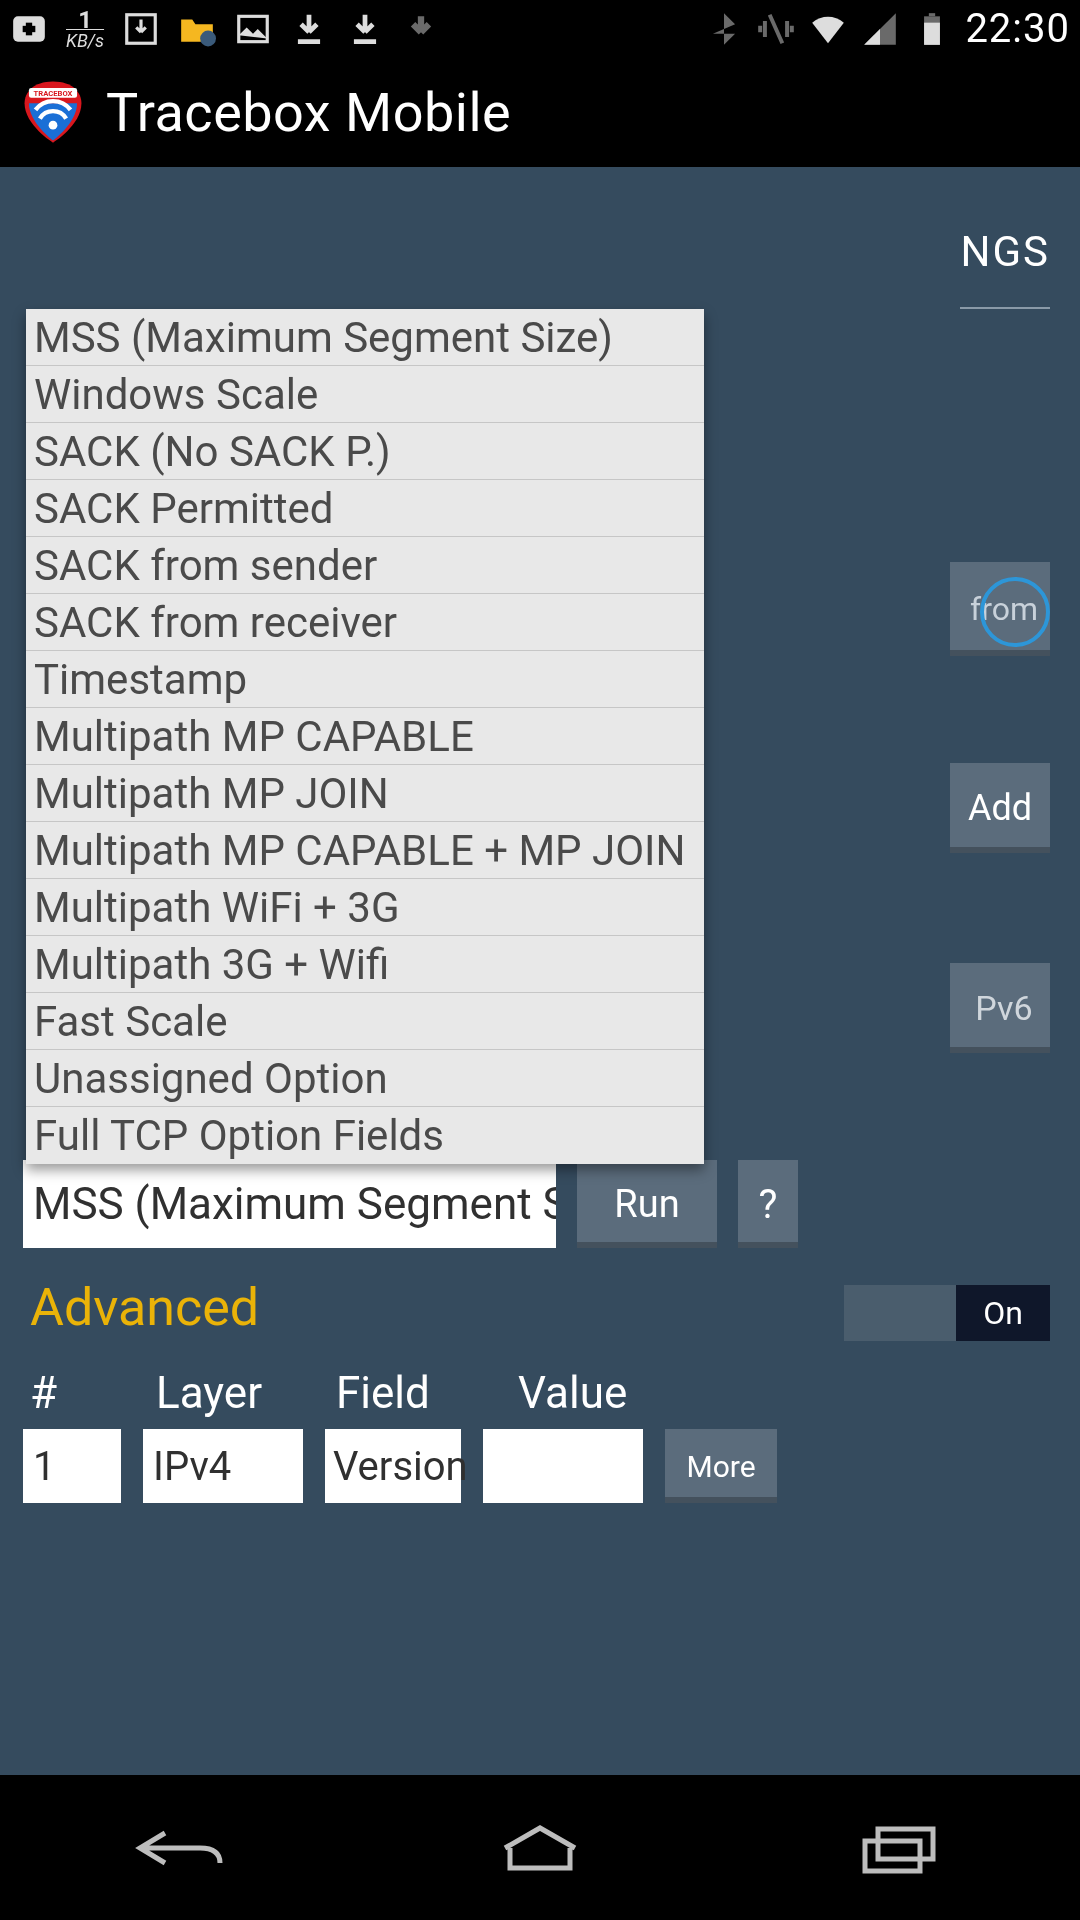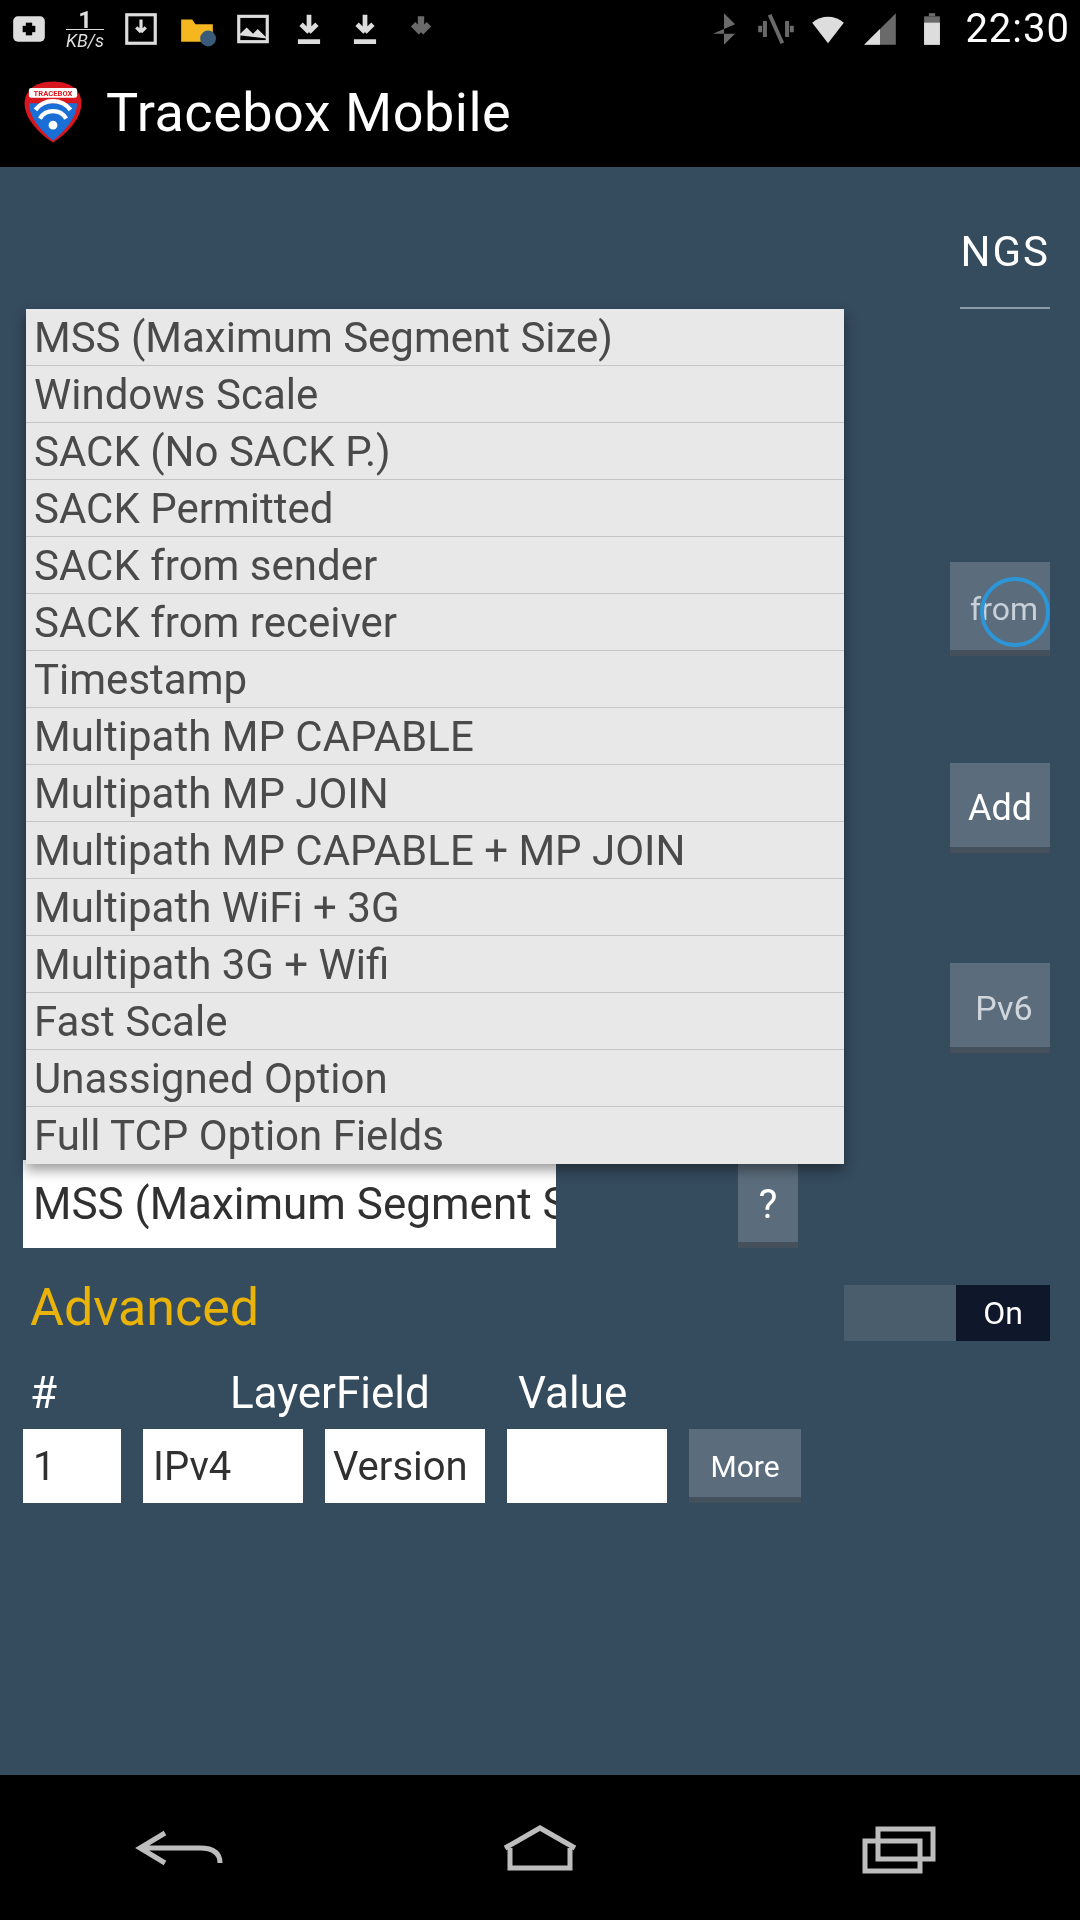--- a/index.html
+++ b/index.html
@@ -40,34 +40,34 @@
   .selected-input { position:absolute; left:23px; top:993px; width:533px; height:88px; background:#fff; color:#303030; font-size:44px; display:flex; align-items:center; padding:0 10px; overflow:hidden; white-space:nowrap; }
   .btn-run { position:absolute; left:577px; top:993px; width:140px; height:88px; font-size:38px; }
   .btn-q   { position:absolute; left:738px; top:993px; width:60px; height:88px; font-size:40px; }
 
   .adv-label { position:absolute; left:30px; top:1110px; color:#eab308; font-size:52px; }
   .toggle { position:absolute; right:30px; top:1118px; width:206px; height:56px; background:#4a5d6d; display:flex; }
   .toggle .knob { margin-left:auto; width:94px; height:56px; background:#0f172a; color:#fff; font-size:32px; display:flex; align-items:center; justify-content:center; }
 
   .col-headers { position:absolute; left:30px; top:1200px; width:770px; display:flex; color:#fff; font-size:44px; }
   .ch-num   { width:126px; }
-  .ch-layer { width:180px;text-align:right; }
+  .ch-layer { width:180px; }
   .ch-field { width:182px; }
   .ch-value { }
 
   .row-inputs { position:absolute; left:23px; top:1262px; display:flex; gap:22px; }
   .txt { background:#fff; height:74px; font-size:40px; color:#303030; display:flex; align-items:center; padding:0 10px; }
   .txt-num   { width:98px; }
   .txt-layer { width:160px; }
-  .txt-field { width:160px;padding-left:8px; }
+  .txt-field { width:136px;padding-left:8px; }
   .txt-value { width:160px; }
   .btn-more { width:112px; height:74px; font-size:30px; }
 
   
-  .popup { position:absolute; left:26px; top:142px; width:818px; background:#e8e8e8; box-shadow:0 6px 12px rgba(0,0,0,.4); }
+  .popup { position:absolute; left:26px; top:142px; width:678px; background:#e8e8e8; box-shadow:0 6px 12px rgba(0,0,0,.4); }
   .popup-item { height:57px; border-bottom:1px solid #c6c6c6; color:#4a4a4a; font-size:42px; display:flex; align-items:center; padding:0 8px; white-space:nowrap; overflow:hidden; }
   .popup-item:last-child { border-bottom:none; }
 
   
   .nav-bar { height:145px; background:#000; display:flex; align-items:center; justify-content:space-around; }
   .nav-btn { width:120px; height:70px; display:flex; align-items:center; justify-content:center; }
   .nav-btn svg { width:100px; height:60px; fill:none; stroke:#bdbdbd; stroke-width:5; }
 </style>
 </head>
 <body>
@@ -176,20 +176,21 @@
   <div class="ring-arrow">
     <svg viewBox="0 0 24 24">
         <path d="M12 4v12m0 0l-5-5m5 5l5-5"></path>
       </svg>
   </div>
 
   <button class="btn btn-shadow btn-add">Add</button>
   <button class="btn btn-shadow btn-ipv6">Pv6</button>
 
   <div class="selected-input">MSS (Maximum Segment Siz</div>
+  <button class="btn btn-shadow btn-run">Run</button>
   <button class="btn btn-shadow btn-q">?</button>
 
   <div class="adv-label">Advanced</div>
   <div class="toggle">
     <div class="knob">On</div>
   </div>
 
   <div class="col-headers">
     <span class="ch-num">#</span>
     <span class="ch-layer">Layer</span>

